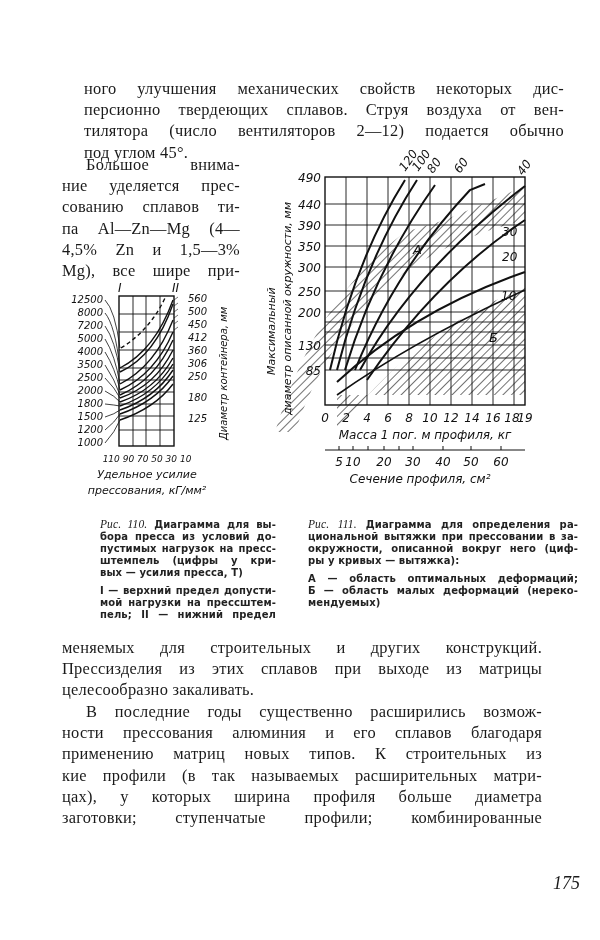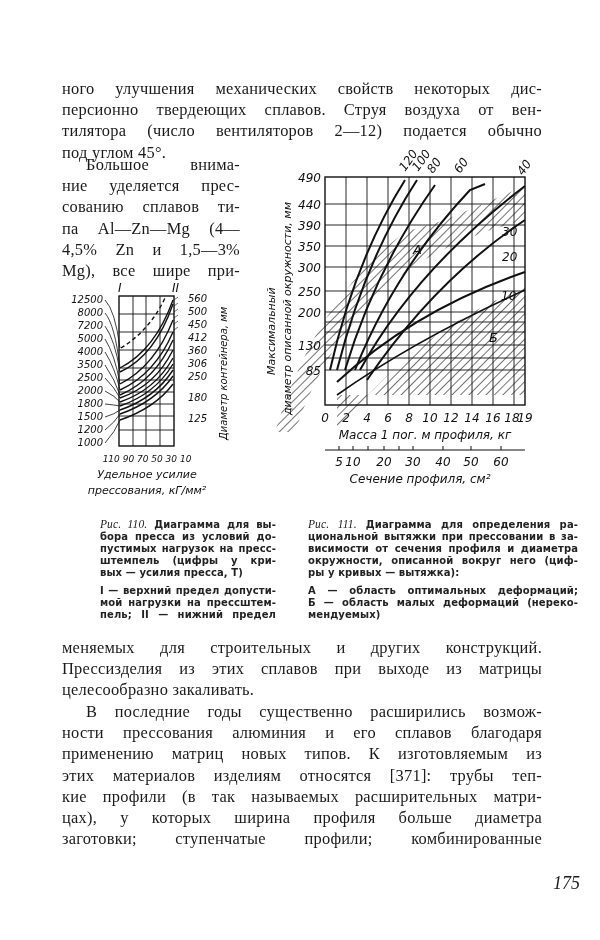--- a/index.html
+++ b/index.html
@@ -8,21 +8,21 @@
       font-family: "Liberation Serif", "DejaVu Serif", serif; color: #1a1a1a;
     }
     .body-text {
       position: absolute; left: 62px; width: 480px;
       font-size: 16.4px; line-height: 21.2px; text-align: justify;
       letter-spacing: 0.25px;
     }
     .line { display: block; text-align: justify; text-align-last: justify; white-space: nowrap; }
     .line.last { text-align-last: left; }
     .indent { padding-left: 24px; }
-    #top-para { top: 78px; }
+    #top-para { top: 78px; margin-left: 22px; }
     #side-para { position: absolute; left: 62px; top: 154px; width: 178px;
       font-size: 16.4px; line-height: 21.2px; letter-spacing: 0.25px; }
     #bottom-para1 { top: 637px; }
     #bottom-para2 { top: 701px; }
     .caption {
       position: absolute; font-family: "DejaVu Sans", sans-serif; font-size: 10px;
       line-height: 12px; font-weight: bold; color: #222; letter-spacing: 0.1px; margin-left: 38px;
     }
     .caption .it { font-style: italic; font-weight: normal; font-family: "Liberation Serif", serif; font-size: 11.5px; }
     .caption .line { white-space: nowrap; }
@@ -264,37 +264,35 @@
   <span class="line last">вых — усилия пресса, T)</span>
   <div class="cap-gap"></div>
   <span class="line">I — верхний предел допусти-</span>
   <span class="line">мой нагрузки на прессштем-</span>
   <span class="line">пель; II — нижний предел</span>
 </div>
 
 <div class="caption" id="cap111">
   <span class="line"><span class="it">Рис. 111.</span> <span>Диаграмма для определения ра-</span></span>
   <span class="line">циональной вытяжки при прессовании в за-</span>
-  <span class="line">висимости от сечения профиля и диаметра</span>
   <span class="line">окружности, описанной вокруг него (циф-</span>
   <span class="line last">ры у кривых — вытяжка):</span>
   <div class="cap-gap"></div>
   <span class="line">А — область оптимальных деформаций;</span>
   <span class="line">Б — область малых деформаций (нереко-</span>
   <span class="line last">мендуемых)</span>
 </div>
 
 <div class="body-text" id="bottom-para1">
   <span class="line">меняемых для строительных и других конструкций.</span>
   <span class="line">Прессизделия из этих сплавов при выходе из матрицы</span>
   <span class="line last">целесообразно закаливать.</span>
 </div>
 <div class="body-text" id="bottom-para2">
   <span class="line indent">В последние годы существенно расширились возмож-</span>
   <span class="line">ности прессования алюминия и его сплавов благодаря</span>
-  <span class="line">применению матриц новых типов. К изготовляемым из</span>
-  <span class="line">этих материалов изделиям относятся [371]: трубы теп-</span>
+  <span class="line">применению матриц новых типов. К строительных из</span>
   <span class="line">кие профили (в так называемых расширительных матри-</span>
   <span class="line">цах), у которых ширина профиля больше диаметра</span>
   <span class="line">заготовки; ступенчатые профили; комбинированные</span>
 </div>
 
 <div class="page-num">175</div>
 
 </body></html>

